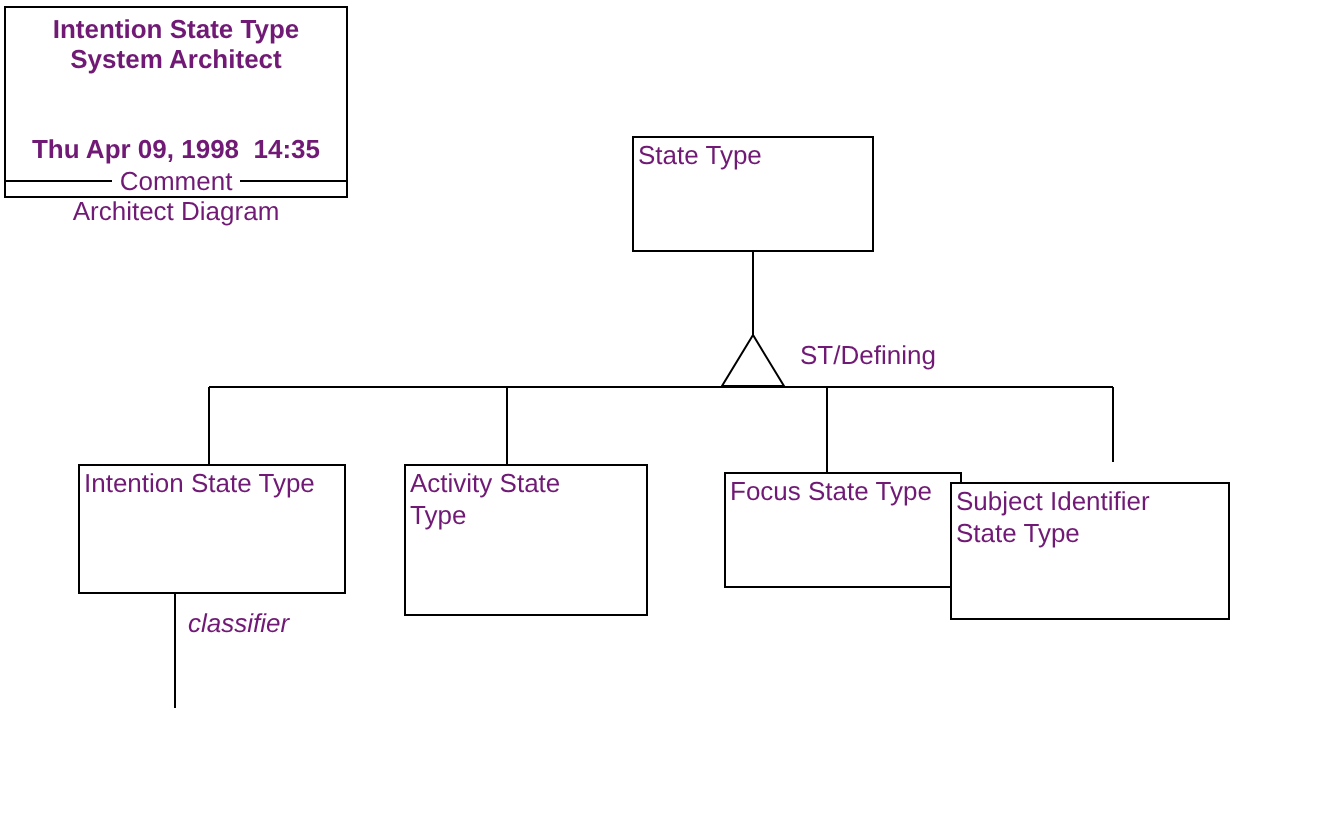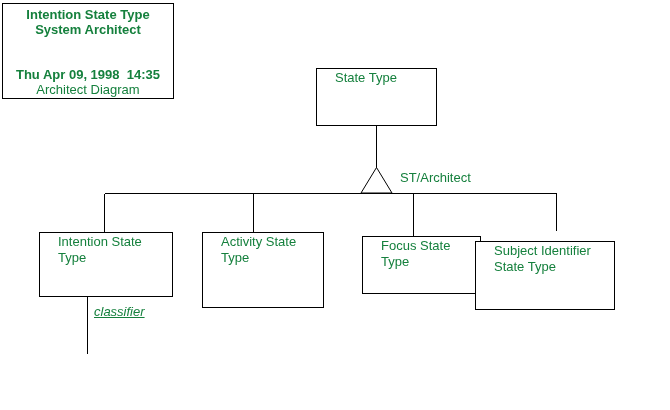--- a/index.html
+++ b/index.html
@@ -3,46 +3,46 @@
 <meta charset="utf-8">
 <style>
   html, body { margin: 0; padding: 0; background: #ffffff; }
   .canvas {
     position: relative;
     width: 670px;
     height: 354px;
     background: #ffffff;
     font-family: "Liberation Sans", sans-serif;
     font-size: 13px;
-    color: #15803d;
+    color: #701a75;
     overflow: hidden;
   }
   .wires { position: absolute; left: 0; top: 0; width: 670px; height: 410px; }
 
   
   .node {
     position: absolute;
     box-sizing: border-box;
     border: 1px solid #000000;
     background: #ffffff;
-    padding: 1px 18px;
+    padding: 1px 2px;
   }
   .node .lbl {
     display: block;
     white-space: pre-line;
     line-height: 16px;
   }
 
   
   .edge-label {
     position: absolute;
     line-height: 15px;
     background: #ffffff;
   }
-  .edge-label.italic { font-style: italic; text-decoration: underline; }
+  .edge-label.italic { font-style: italic; }
 
   
   .stamp {
     position: absolute;
     left: 2px; top: 3px;
     width: 172px; height: 96px;
     box-sizing: border-box;
     border: 1px solid #000000;
     background: #ffffff;
     text-align: center;
@@ -87,20 +87,23 @@
 
     <polygon points="376.5,167.5 361,193 392,193" fill="#ffffff" stroke="#000000" stroke-width="1"></polygon>
 
     <circle cx="196" cy="381.5" r="4.5" fill="#000000" stroke="#000000"></circle>
   </svg>
 
   <div class="stamp">
     <div class="line bold">Intention State Type</div>
     <div class="line bold">System Architect</div>
     <div class="line bold date">Thu Apr 09, 1998  14:35</div>
+    <div class="stamp-divider">
+      <span class="divider-text">Comment</span>
+    </div>
     <div class="line">Architect Diagram</div>
   </div>
 
   <div class="node" style="left:316px; top:68px; width:121px; height:58px;">
     <span class="lbl">State Type</span>
   </div>
 
   <div class="node" style="left:39px; top:232px; width:134px; height:65px;">
     <span class="lbl">Intention State Type</span>
   </div>
@@ -113,16 +116,16 @@
   <div class="node" style="left:362px; top:236px; width:119px; height:58px;">
     <span class="lbl">Focus State Type</span>
   </div>
 
   <div class="node" style="left:475px; top:230px; width:140px; height:69px;margin-top:11px;">
     <span class="lbl">Subject Identifier
 State Type</span>
   </div>
 
 
-  <div class="edge-label" style="left:400px; top:170px;">ST/Architect</div>
+  <div class="edge-label" style="left:400px; top:170px;">ST/Defining</div>
   <div class="edge-label italic" style="left:94px; top:304px;">classifier</div>
 
 </div>
 
 </body></html>

